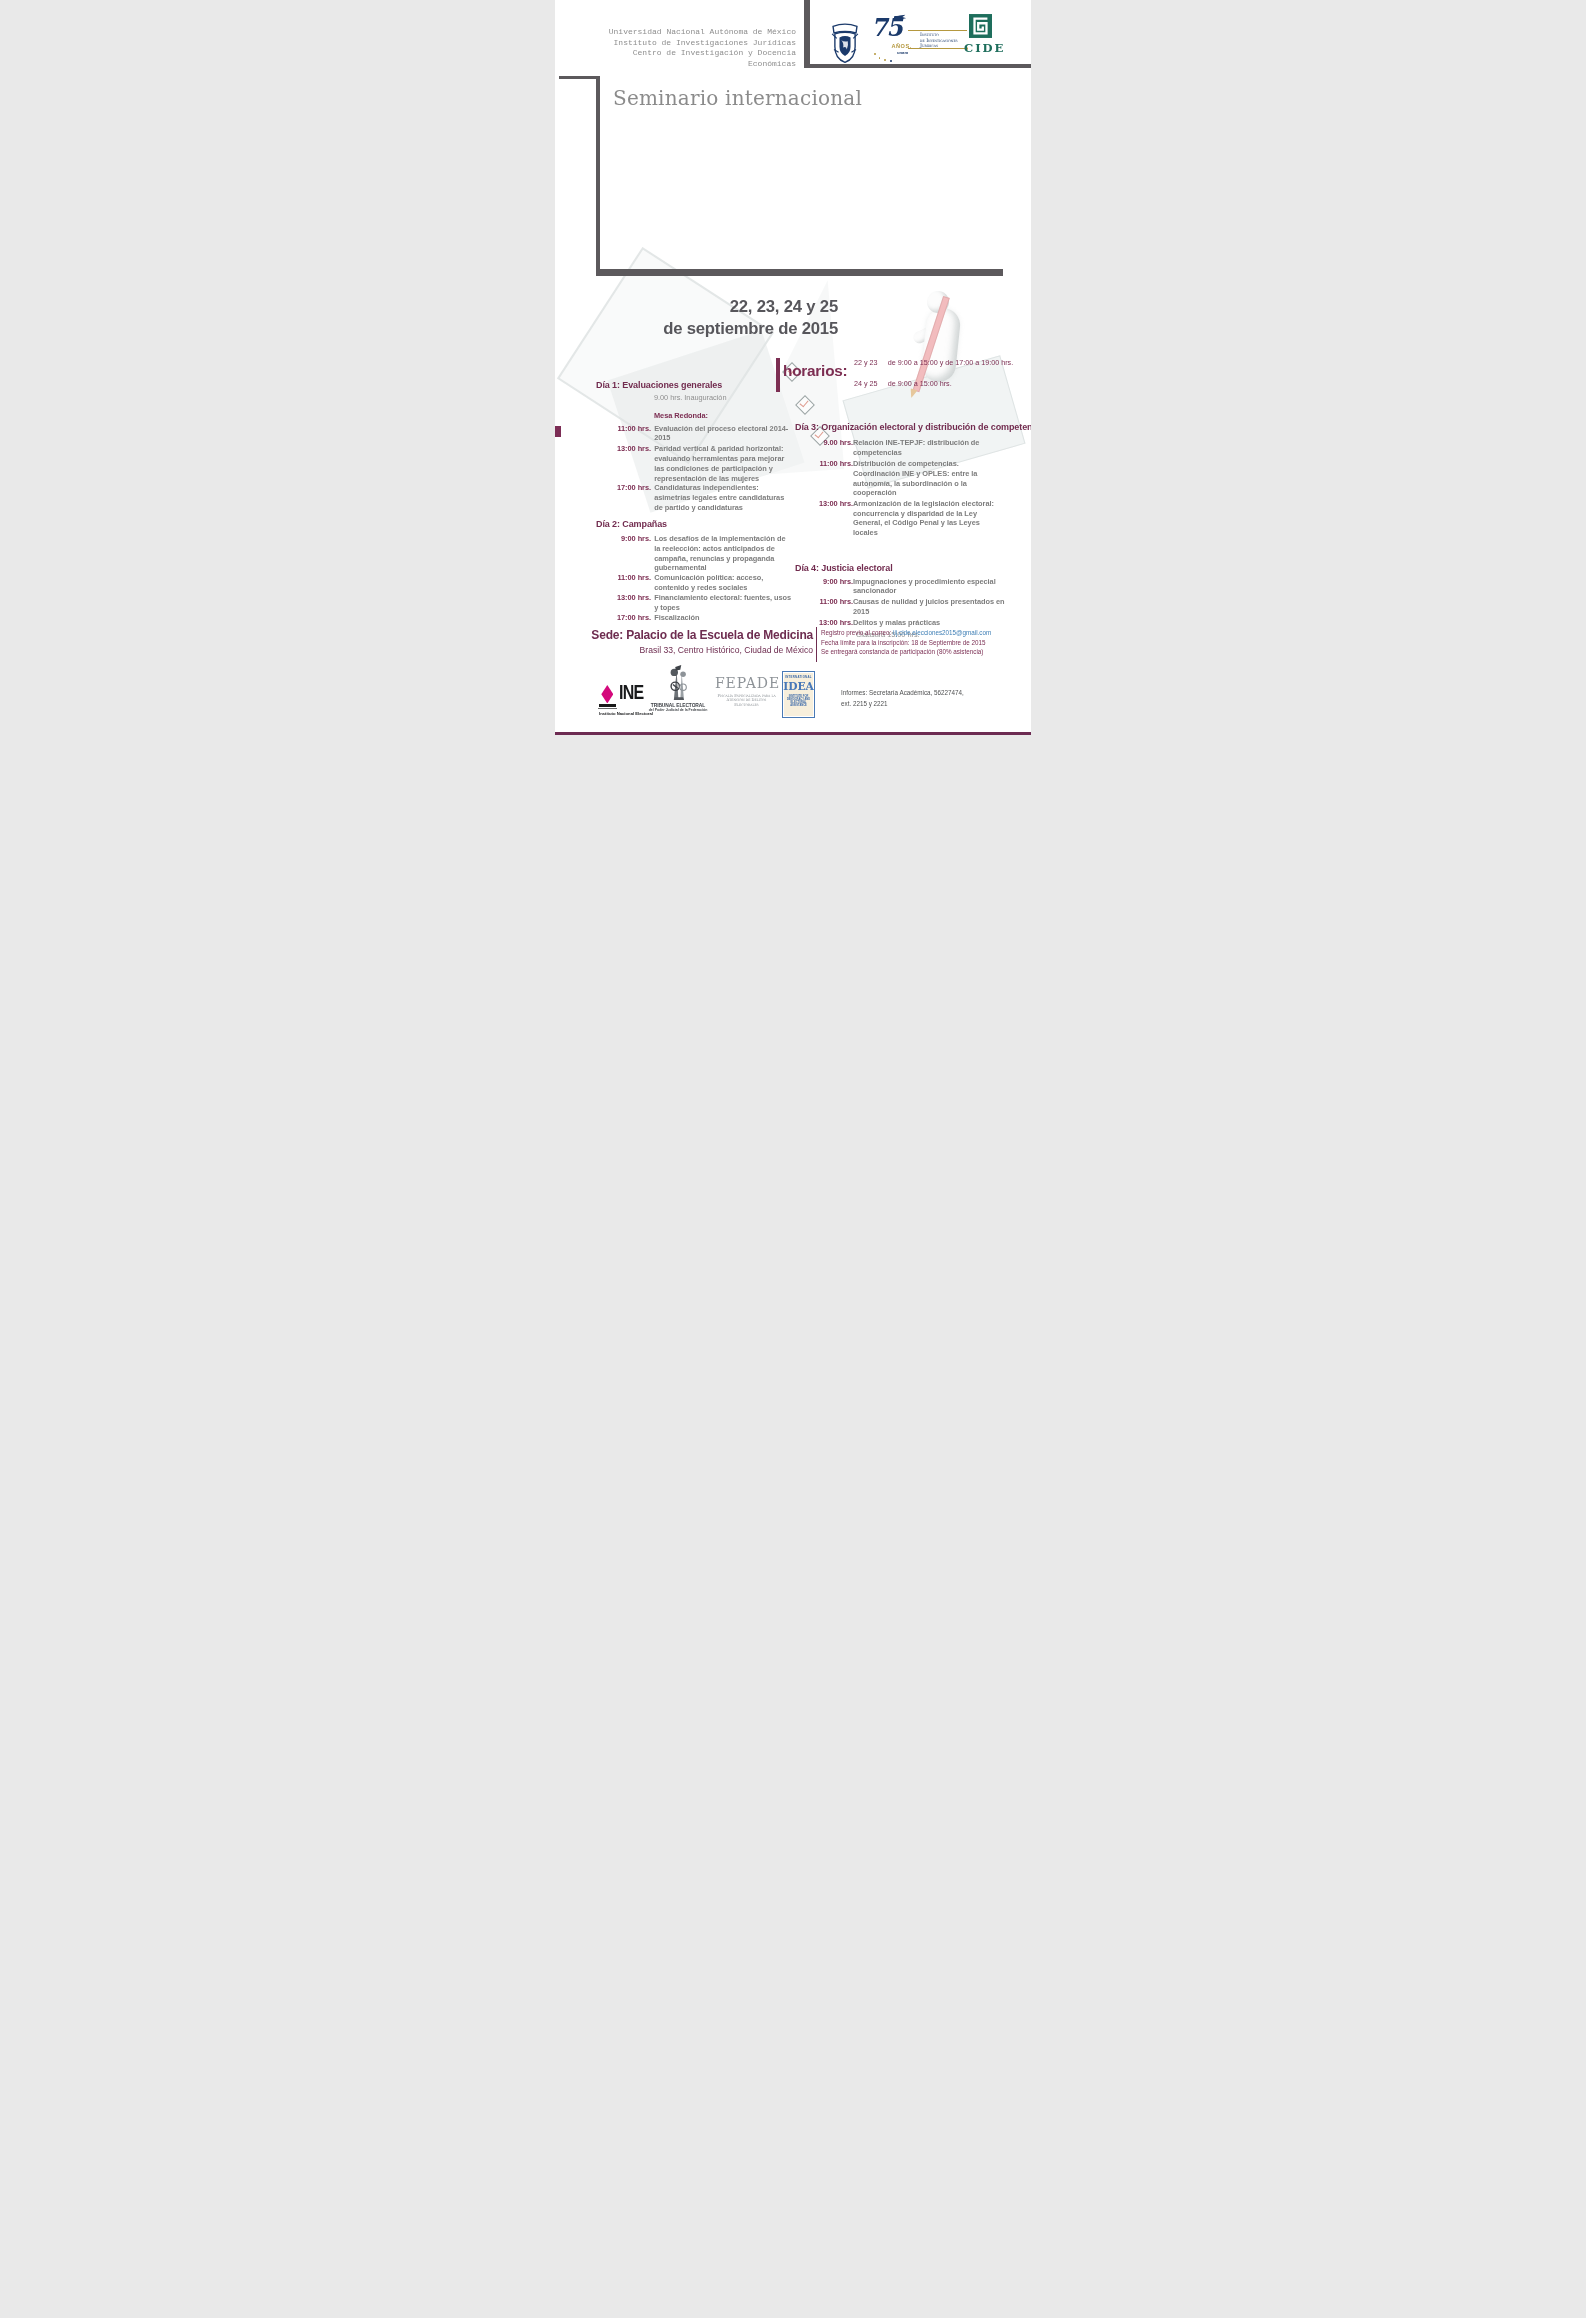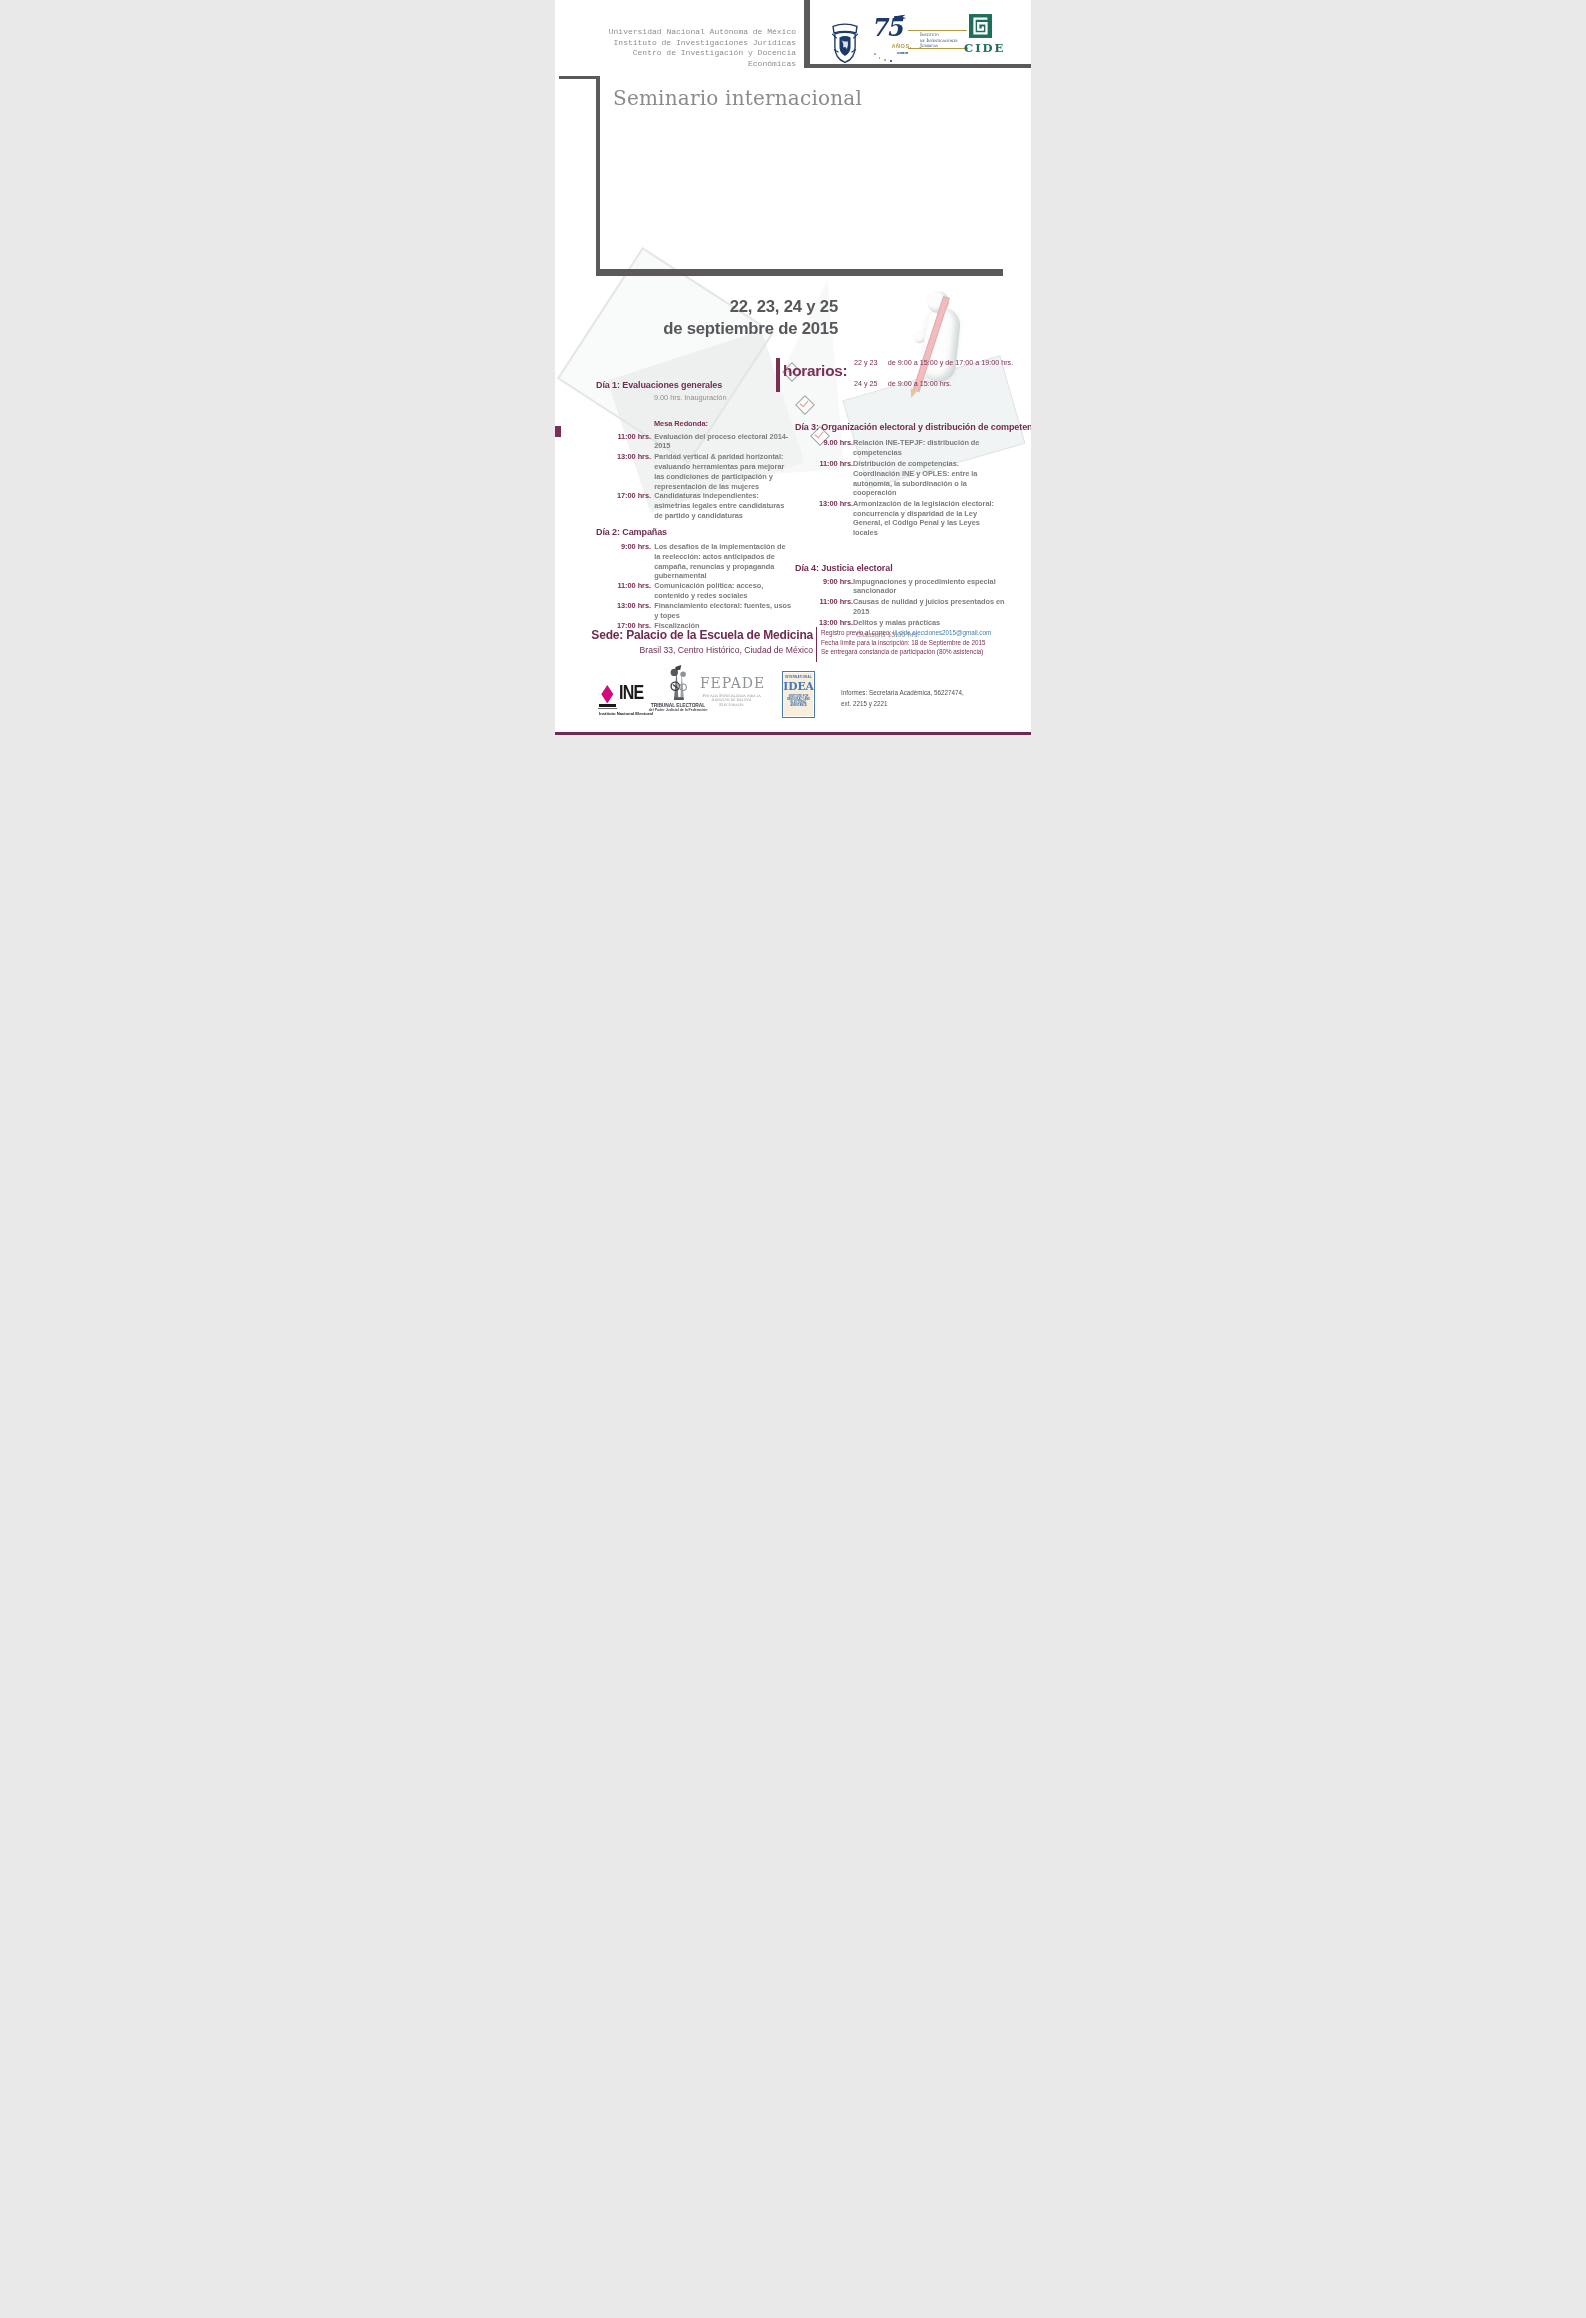--- a/index.html
+++ b/index.html
@@ -98,21 +98,21 @@
   .ine .diamond{position:absolute;left:2.3px;top:0.9px;width:12px;height:18.5px;background:#D4097C;
     clip-path:polygon(50% 0,100% 50%,50% 100%,0 50%);}
   .ine .slot{position:absolute;left:0;top:20.4px;width:16.7px;height:2.8px;background:#1a1a1a;}
   .ine .slot2{position:absolute;left:-0.9px;top:24px;width:18.5px;height:0.9px;background:#6b6b6b;}
   .ine .word{position:absolute;left:19.5px;top:-2.8px;font-size:19.5px;font-weight:900;color:#17181A;
     letter-spacing:-0.9px;transform:scaleX(.82);transform-origin:left top;}
   .ine .cap{position:absolute;left:0;top:27px;width:79px;font-size:4.2px;font-weight:bold;color:#17181A;}
   .tribunal{left:88px;top:665px;width:70px;text-align:center;z-index:2;}
   .tribunal .name{font-size:4.9px;font-weight:bold;color:#3E4247;margin-top:0.9px;letter-spacing:-0.1px;}
   .tribunal .cap{font-size:3.5px;font-weight:bold;color:#45494D;}
-  .fepade{left:145px;top:675px;width:63px;text-align:center;z-index:2;
+  .fepade{left:160px;top:675px;width:63px;text-align:center;z-index:2;
     font-family:"DejaVu Serif","Liberation Serif",serif;color:#8E9398;}
   .fepade .name{font-size:14px;letter-spacing:0.9px;}
   .fepade .cap{font-variant:small-caps;font-size:3.7px;line-height:4.6px;margin-top:2.8px;}
   .idea{left:227px;top:671px;width:31px;height:45px;z-index:2;background:#F7EFDC;border:1.4px solid #4A7AB5;
     box-shadow:inset 0 0 0 0.9px #fff;text-align:center;color:#3A68A8;}
   .idea .top{font-size:2.8px;font-weight:bold;letter-spacing:0.3px;margin-top:3.2px;}
   .idea .name{font-family:"DejaVu Serif",serif;font-weight:bold;font-size:10.7px;color:#4878B8;margin-top:0.5px;}
   .idea .cap{font-size:2.6px;font-weight:bold;line-height:3.2px;margin-top:1.9px;padding:0 1.4px;}
   .contact{left:286px;top:688px;z-index:2;color:#4F5051;font-size:6.3px;line-height:10.7px;}
   .footer-strip{left:0;top:732px;width:476px;height:3.7px;background:#6D2B52;z-index:2;}
@@ -209,21 +209,21 @@
     </div>
   </div>
 
   <div class="abs accent-square"></div>
 
   <div class="abs col col-left">
     <div class="day-title">Día 1: Evaluaciones generales</div>
     <div class="row plain" style="margin-top:2.8px;">
       <span class="x full">9.00 hrs. Inauguración</span>
     </div>
-    <div class="row heading" style="margin-top:16px;">
+    <div class="row heading" style="margin-top:8px;">
       <span class="x full">Mesa Redonda:</span>
     </div>
     <div class="row" style="margin-top:3.2px;">
       <span class="t">11:00 hrs.</span>
       <span class="x">Evaluación del proceso electoral 2014-2015</span>
     </div>
     <div class="row" style="margin-top:1.4px;">
       <span class="t">13:00 hrs.</span>
       <span class="x">Paridad vertical &amp; paridad horizontal: evaluando herramientas para mejorar las condiciones de participación y representación de las mujeres</span>
     </div>

